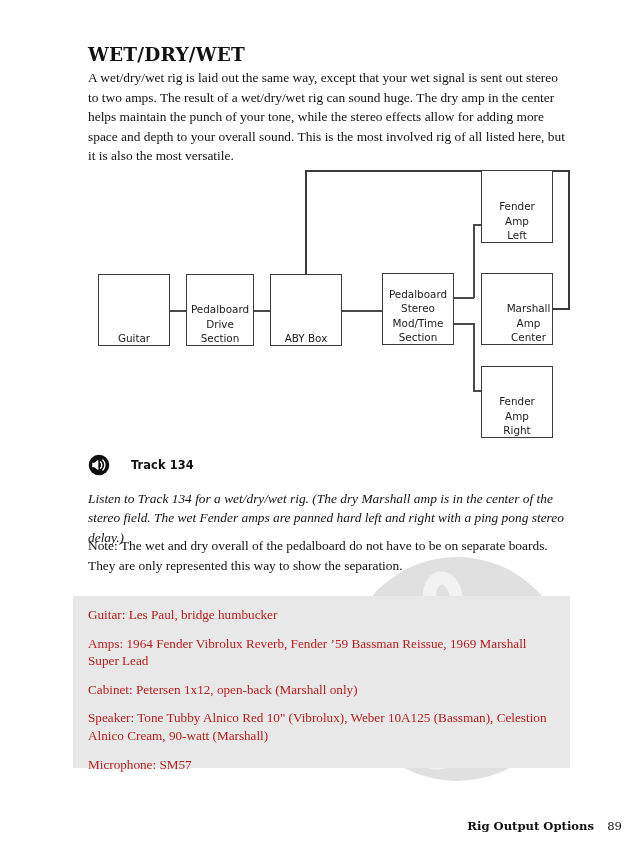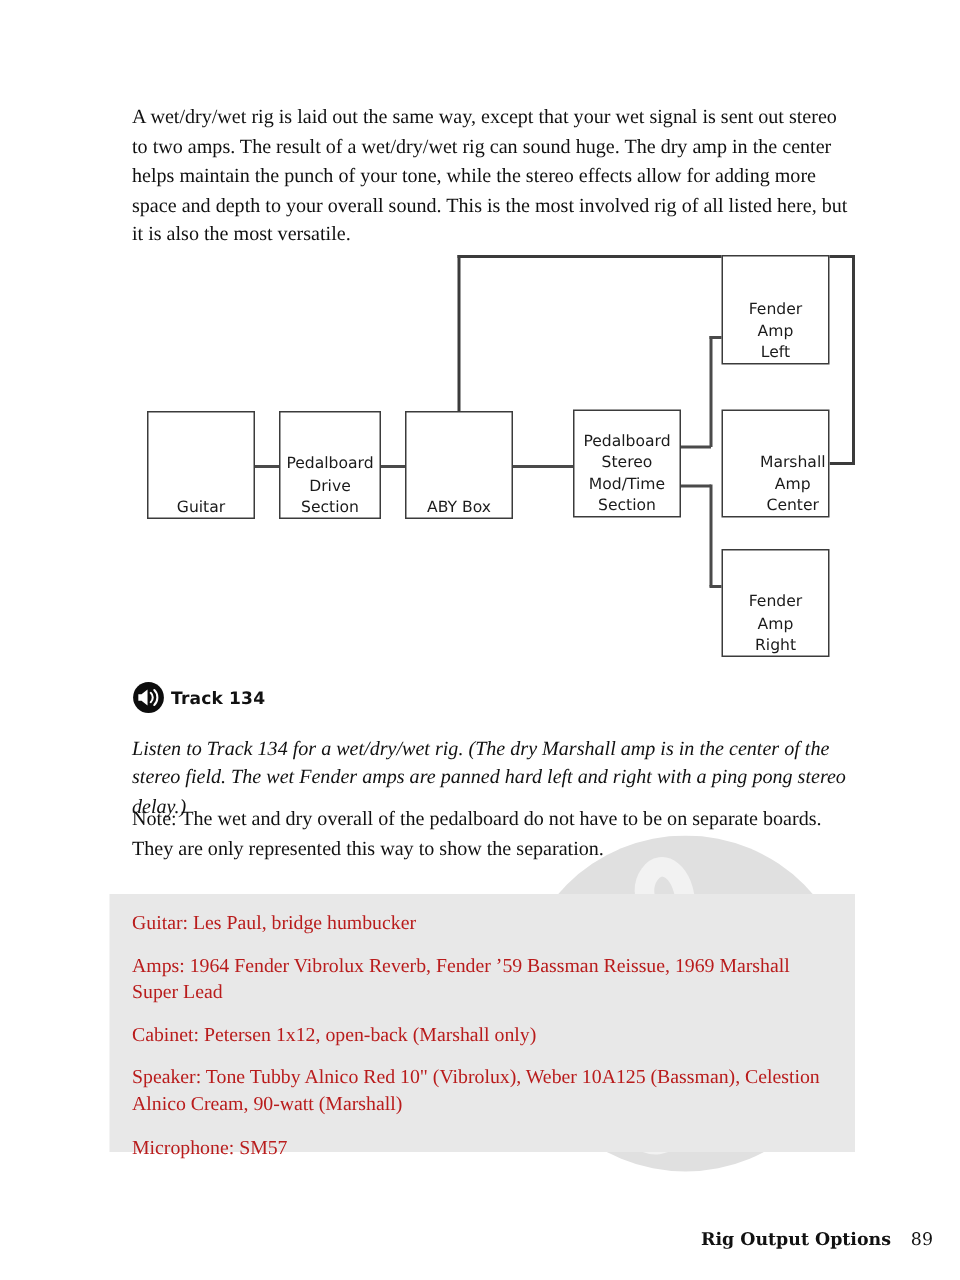--- a/index.html
+++ b/index.html
@@ -46,21 +46,21 @@
     line-height:14.2px;text-align:center;box-sizing:border-box;
   }
   .line{position:absolute;background:#4a4a4a;}
   .lh{height:1.5px;}
   .lv{width:1.5px;}
   .line-thick{background:#3b3b3b;}
   .lh.line-thick{height:2px;}
   .lv.line-thick{width:2px;}
 
   
-  .track-row{position:absolute;left:88px;top:454px;display:flex;align-items:center;gap:4px;z-index:3;}
+  .track-row{position:absolute;left:88px;top:454px;display:flex;align-items:center;gap:21px;z-index:3;}
   .track-icon{width:22px;height:22px;display:block;}
   .track-label{
     font-family:"DejaVu Sans",sans-serif;font-weight:700;
     font-size:11.4px;color:#111;letter-spacing:.1px;
   }
 
   
   .gearbox{
     position:absolute;left:73px;top:596px;width:497px;height:172px;
     background:#e8e8e8;z-index:1;
@@ -94,20 +94,21 @@
   <svg class="watermark" viewBox="0 0 225 225">
     <circle cx="112" cy="112" r="112" fill="#e0e0e0"></circle>
     <g fill="none" stroke="#f2f2f2" stroke-width="13" stroke-linecap="round" stroke-linejoin="round">
       <path d="M112 200 C112 200 112 60 112 48 C112 24 96 14 88 26 C78 40 92 62 110 80 C132 102 148 120 148 140
                C148 162 130 176 112 176 C94 176 82 164 82 150 C82 138 92 130 102 130 C112 130 120 138 120 148"></path>
       <path d="M112 176 C112 190 108 204 94 206 C84 207 78 200 80 193"></path>
     </g>
   </svg>
   <div class="wm-text">alle-noten.de</div>
 
+  <div class="h1">WET/DRY/WET</div>
 
   <div class="para p-intro">A wet/dry/wet rig is laid out the same way, except that your wet signal is sent out stereo to two amps. The result of a wet/dry/wet rig can sound huge. The dry amp in the center helps maintain the punch of your tone, while the stereo effects allow for adding more space and depth to your overall sound. This is the most involved rig of all listed here, but it is also the most versatile.</div>
 
   <div class="diagram">
 
     <div class="line lh" style="left:170px;top:310px;width:16px;"></div>
 
     <div class="line lh" style="left:254px;top:310px;width:16px;"></div>
 
     <div class="line lh" style="left:342px;top:310px;width:40px;"></div>

